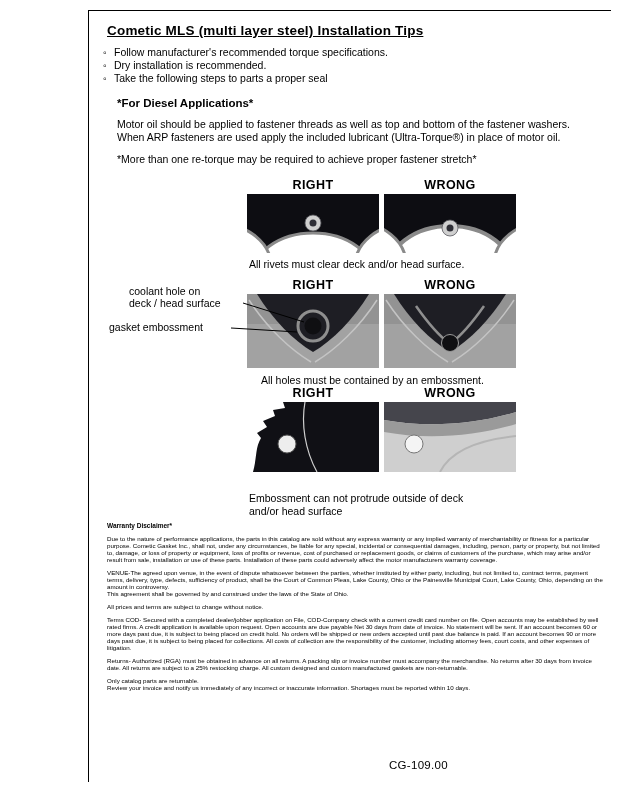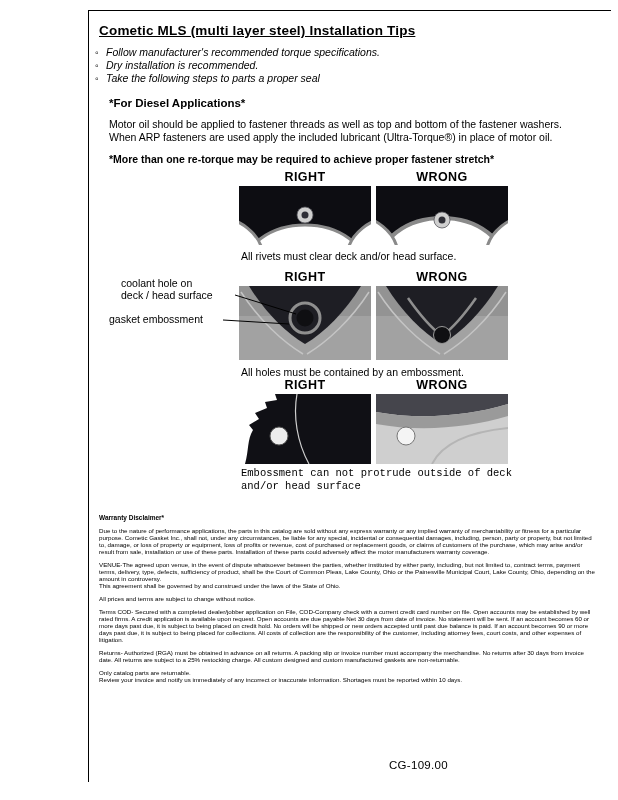--- a/index.html
+++ b/index.html
@@ -4,36 +4,36 @@
 <style>
   * { margin:0; padding:0; box-sizing:border-box; }
   html,body { background:#fff; }
   body {
     width:618px; height:800px; position:relative; overflow:hidden;
     font-family:"Liberation Sans", sans-serif; color:#000;
   }
   .frame {
     position:absolute; left:88px; top:10px; width:523px; height:772px;
     border-top:1px solid #000; border-left:1px solid #000;
-    padding:12px 0 0 4px;
+    padding:12px 0 0 12px;
   }
   h1.title {
     font-size:13.5px; font-weight:bold; text-decoration:underline;
     margin:0 0 8px 6px; letter-spacing:0.2px;
   }
-  ul.tips { list-style:none; margin-left:2px;font-style:italic; }
+  ul.tips { list-style:none; margin-left:2px; }
   ul.tips li { font-size:10.5px; line-height:13.2px; position:relative; }
   li.lvl1 { padding-left:11px; }
   li.lvl1::before { content:"\25E6"; position:absolute; left:0; top:0; }
   li.lvl2 { padding-left:27px; }
   li.lvl2::before { content:"\2022"; position:absolute; left:17px; top:0; }
   .diesel { margin:11px 0 0 16px; }
   .diesel h2 { font-size:11.5px; font-weight:bold; margin-bottom:9px; }
   .diesel p { font-size:10.5px; line-height:13.2px; white-space:pre-line; margin-bottom:9px; max-width:480px; }
-  .diesel p.note { margin-bottom:4px;font-weight:bold; }
+  .diesel p.note { margin-bottom:12px; }
 
   .diagrams { position:relative; height:330px; margin-top:4px; }
   .dg-header { position:absolute; width:132px; text-align:center; font-size:12.5px; letter-spacing:0.4px;font-weight:bold; }
   .panel { position:absolute; width:132px; line-height:0; }
   .panel svg { display:block; }
   .caption { position:absolute; font-size:10.5px; line-height:12.5px; white-space:pre-line; }
   .dlabel { position:absolute; font-size:10.5px; line-height:11.5px; white-space:pre-line; }
   .overlay { position:absolute; left:0; top:0; pointer-events:none; }
 
   .warranty { margin:14px 10px 0 6px; }
@@ -86,21 +86,21 @@
         <circle cx="66" cy="34" r="3.5" fill="#2e2e36"></circle>
       </svg>
     </div>
     <div class="caption" style="left:148px; top:80px;">All rivets must clear deck and/or head surface.</div>
 
     <div class="dg-header" style="left:146px; top:100px;">RIGHT</div>
     <div class="dg-header" style="left:283px; top:100px;">WRONG</div>
 
     <div class="dlabel" style="left:28px; top:108px; width:112px;">coolant hole on
 deck / head surface</div>
-    <div class="dlabel" style="left:16px; top:144px; width:112px;">gasket embossment</div>
+    <div class="dlabel" style="left:8px; top:144px; width:112px;">gasket embossment</div>
 
     <div class="panel" style="left:146px; top:116px;">
       <svg width="132" height="74" viewBox="0 0 132 74">
         <rect width="132" height="74" fill="#a2a2a2"></rect>
         <rect width="132" height="30" fill="#939393"></rect>
         <path d="M10,0 C26,26 46,46 66,58 C86,46 106,26 122,0 Z" fill="#1e1e24"></path>
         <path d="M2,6 C20,34 44,56 64,68" stroke="#c4c4c4" stroke-width="1.5" fill="none"></path>
         <path d="M130,6 C112,34 88,56 68,68" stroke="#c4c4c4" stroke-width="1.5" fill="none"></path>
         <circle cx="66" cy="32" r="15" fill="none" stroke="#8f8f8f" stroke-width="3"></circle>
         <circle cx="66" cy="32" r="8.5" fill="#0f0f12"></circle>
@@ -111,21 +111,21 @@
         <rect width="132" height="74" fill="#a2a2a2"></rect>
         <rect width="132" height="30" fill="#939393"></rect>
         <path d="M10,0 C26,26 46,46 66,58 C86,46 106,26 122,0 Z" fill="#1e1e24"></path>
         <path d="M2,6 C20,34 44,56 64,68" stroke="#c4c4c4" stroke-width="1.5" fill="none"></path>
         <path d="M130,6 C112,34 88,56 68,68" stroke="#c4c4c4" stroke-width="1.5" fill="none"></path>
         <path d="M32,12 C46,32 58,44 66,50" stroke="#8f8f8f" stroke-width="2.5" fill="none"></path>
         <path d="M100,12 C86,32 74,44 66,50" stroke="#8f8f8f" stroke-width="2.5" fill="none"></path>
         <circle cx="66" cy="49" r="8.5" fill="#0f0f12" stroke="#9a9a9a" stroke-width="1"></circle>
       </svg>
     </div>
-    <div class="caption" style="left:148px; top:196px;">All holes must be contained by an embossment.</div>
+    <div class="caption" style="left:160px; top:196px;">All holes must be contained by an embossment.</div>
 
     <svg class="overlay" width="430" height="230" viewBox="0 0 430 230">
       <line x1="142" y1="125" x2="203" y2="144" stroke="#000" stroke-width="1"></line>
       <line x1="130" y1="150" x2="196" y2="154" stroke="#000" stroke-width="1"></line>
     </svg>
 
     <div class="dg-header" style="left:146px; top:208px;">RIGHT</div>
     <div class="dg-header" style="left:283px; top:208px;">WRONG</div>
 
     <div class="panel" style="left:146px; top:224px;">
@@ -139,21 +139,21 @@
     </div>
     <div class="panel" style="left:283px; top:224px;">
       <svg width="132" height="70" viewBox="0 0 132 70">
         <rect width="132" height="70" fill="#cfcfcf"></rect>
         <path d="M0,0 H132 V10 C92,22 44,26 0,18 Z" fill="#45454c"></path>
         <path d="M0,18 C44,26 92,22 132,10 V22 C92,34 44,38 0,30 Z" fill="#9a9a9a"></path>
         <path d="M56,70 C66,50 92,38 132,34" fill="none" stroke="#b5b5b5" stroke-width="2"></path>
         <circle cx="30" cy="42" r="9" fill="#f4f4f4" stroke="#777" stroke-width="1"></circle>
       </svg>
     </div>
-    <div class="caption" style="left:148px; top:297px;font-family:Liberation Mono, monospace;">Embossment can not protrude outside of deck
+    <div class="caption" style="left:148px; top:314px;">Embossment can not protrude outside of deck
 and/or head surface</div>
 
   </div>
 
   <div class="warranty">
     <h3>Warranty Disclaimer*</h3>
     <p>Due to the nature of performance applications, the parts in this catalog are sold without any express warranty or any implied warranty of merchantability or fitness for a particular purpose.  Cometic Gasket Inc., shall not, under any circumstances, be liable for any special, incidental or consequential damages, including, person, party or property, but not limited to, damage, or loss of property or equipment, loss of profits or revenue, cost of purchased or replacement goods, or claims of customers of the purchase, which may arise and/or result from sale, installation or use of these parts.  Installation of these parts could adversely affect the motor manufacturers warranty coverage.</p>
     <p>VENUE-The agreed upon venue, in the event of dispute whatsoever between the parties, whether instituted by either party, including, but not limited to, contract terms, payment terms, delivery, type, defects, sufficiency of product, shall be the Court of Common Pleas, Lake County, Ohio or the Painesville Municipal Court, Lake County, Ohio, depending on the amount in controversy.
 This agreement shall be governed by and construed under the laws of the State of Ohio.</p>
     <p>All prices and terms are subject to change without notice.</p>

